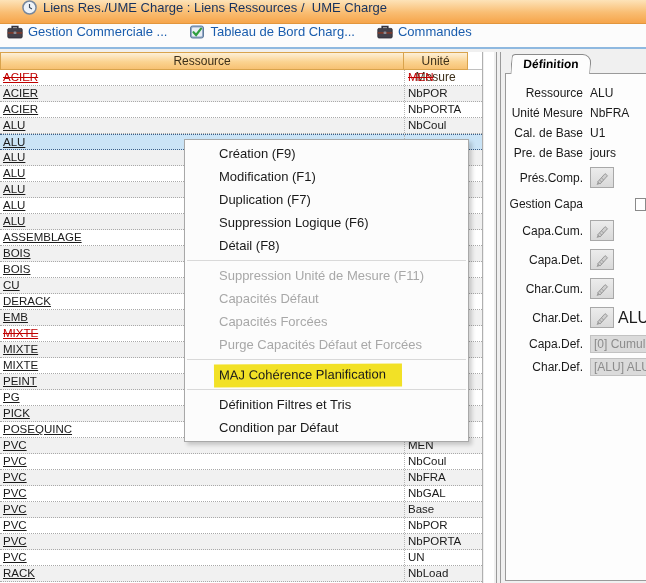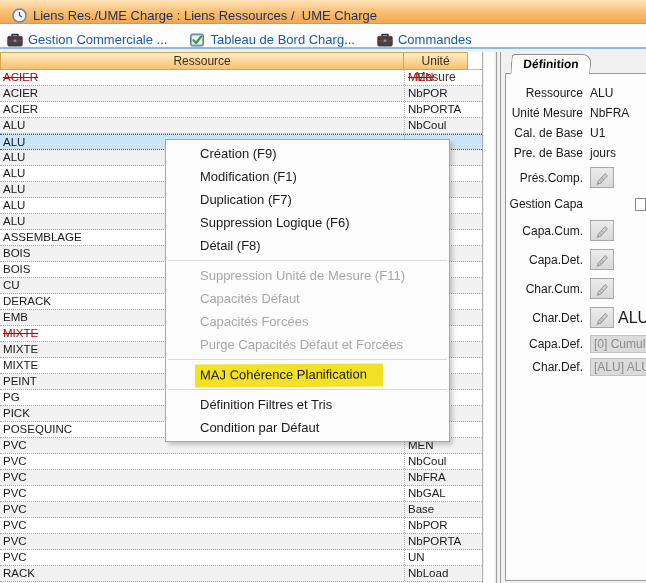--- a/index.html
+++ b/index.html
@@ -9,29 +9,29 @@
     background:#f0f0f0;
     position:relative;
     font-size:12px;
     color:#1a1a1a;
   }
   
   .titlebar{
     position:absolute; left:0; top:0; width:646px; height:24px;
     background:linear-gradient(#fde3b8, #f9bd72 55%, #f6a54b);
     border-bottom:1px solid #e2963d;
-    display:flex; align-items:flex-end; padding-left:12px;
+    display:flex; align-items:flex-start; padding-left:22px;
   }
   .titlebar .win-icon{ width:15px; height:15px; margin-right:6px; display:inline-block; }
   .titlebar .title-text{ color:#17325e; font-size:13px; white-space:pre; }
   
   .tabbar{
     position:absolute; left:0; top:24px; width:646px; height:25px;
     background:#fcfcfc; border-bottom:2px solid #8fb9e0;
-    display:flex; align-items:flex-end; padding-left:7px; overflow:hidden;
+    display:flex; align-items:flex-start; padding-left:7px; overflow:hidden;
   }
   .tab-item{ display:flex; align-items:center; margin-right:22px; cursor:default; flex:0 0 auto; }
   .tab-icon{ width:16px; height:14px; margin-right:5px; display:inline-block; }
   .tab-label{ color:#1a5dad; font-size:13px; white-space:nowrap; }
   
   .grid{
     position:absolute; left:0; top:52px; width:483px; height:531px;
     background:#fff; border-right:1px solid #b0b0b0; overflow:hidden;
   }
   .grid-header{ display:flex; height:18px; }
@@ -40,21 +40,21 @@
     border:1px solid #d9a34c; border-left:none;
     font-size:12px; color:#3c2f1a; text-align:center; line-height:16px;
   }
   .gh-cell.first{ border-left:1px solid #d9a34c; width:405px; }
   .gh-cell.second{ width:64px; }
   .gh-corner{ width:14px; background:#fff; border-bottom:1px solid #c0c0c0; }
   .t-row{ display:flex; height:16px; background:#fff; border-bottom:1px dotted #a9a9a9; }
   .t-row.alt{ background:#f1f1f1; }
   .t-row.selected{ background:#cbe4f6; border-bottom:1px dotted #3d5f88; border-top:1px dotted #3d5f88; height:16px; }
   .t-cell{ font-size:11.5px; line-height:14px; padding-left:3px; overflow:hidden; white-space:nowrap; }
-  .t-cell.c1{ width:405px; border-right:1px dotted #b5b5b5; }
+  .t-cell.c1{ width:405px; border-right:1px dotted #b5b5b5;text-decoration:underline; }
   .t-cell.c2{ flex:1; }
   .t-row.struck{ color:#bf0000; text-decoration:line-through; }
   
   .vstrip{ position:absolute; left:484px; top:52px; width:10px; height:531px; background:#fff; }
   .splitter{ position:absolute; left:496px; top:52px; width:5px; height:531px;
     border-left:1px solid #9a9a9a; border-right:1px solid #9a9a9a; }
   
   .panel{ position:absolute; left:505px; top:54px; width:141px; height:528px; }
   .panel-tab{
     position:relative; margin-left:6px; width:80px; height:20px; background:#fdfdfd;
@@ -81,21 +81,21 @@
   }
   .btn-trail{ font-size:16px; margin-left:4px; white-space:nowrap; }
   .checkbox{ width:13px; height:13px; background:#fff; border:1px solid #8a8a8a; display:inline-block; }
   .f-input{
     width:70px; height:18px; background:#dbdbdb; border:1px solid #c2c2c2;
     color:#8c8c8c; font-size:12px; line-height:16px; padding-left:3px;
     white-space:nowrap; overflow:hidden; flex:0 0 auto;
   }
   
   .ctx-menu{
-    position:absolute; left:165px; top:139px; width:285px;
+    position:absolute; left:184px; top:139px; width:285px;
     background:#fcfcfc; border:1px solid #a8a8a8;
     box-shadow:3px 3px 4px rgba(0,0,0,0.18);
     padding:2px 0; z-index:10;
   }
   .mi{ height:23px; line-height:23px; padding-left:34px; font-size:13px; color:#1a1a1a; white-space:nowrap; cursor:default; }
   .mi.disabled{ color:#a8a8a8; }
   .mi .hl{
     background:#f2e126; display:inline-block; line-height:20px;
     padding:1px 16px 2px 5px; margin-left:-5px; transform:rotate(-0.35deg);
   }

